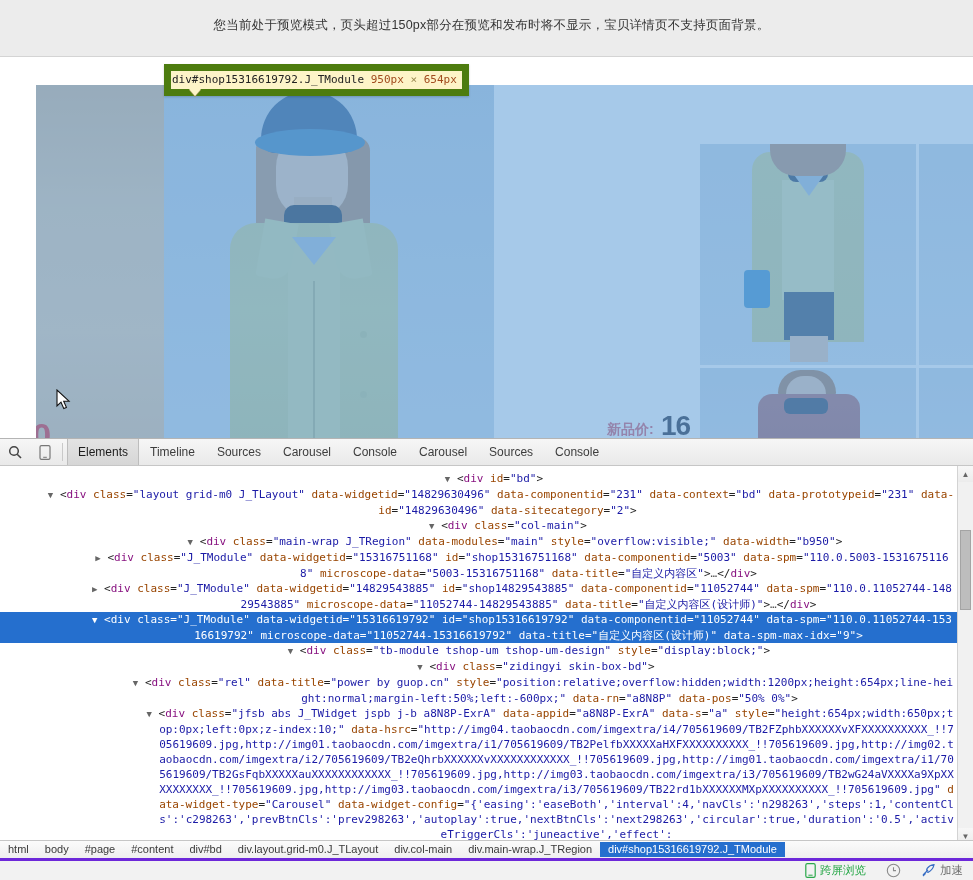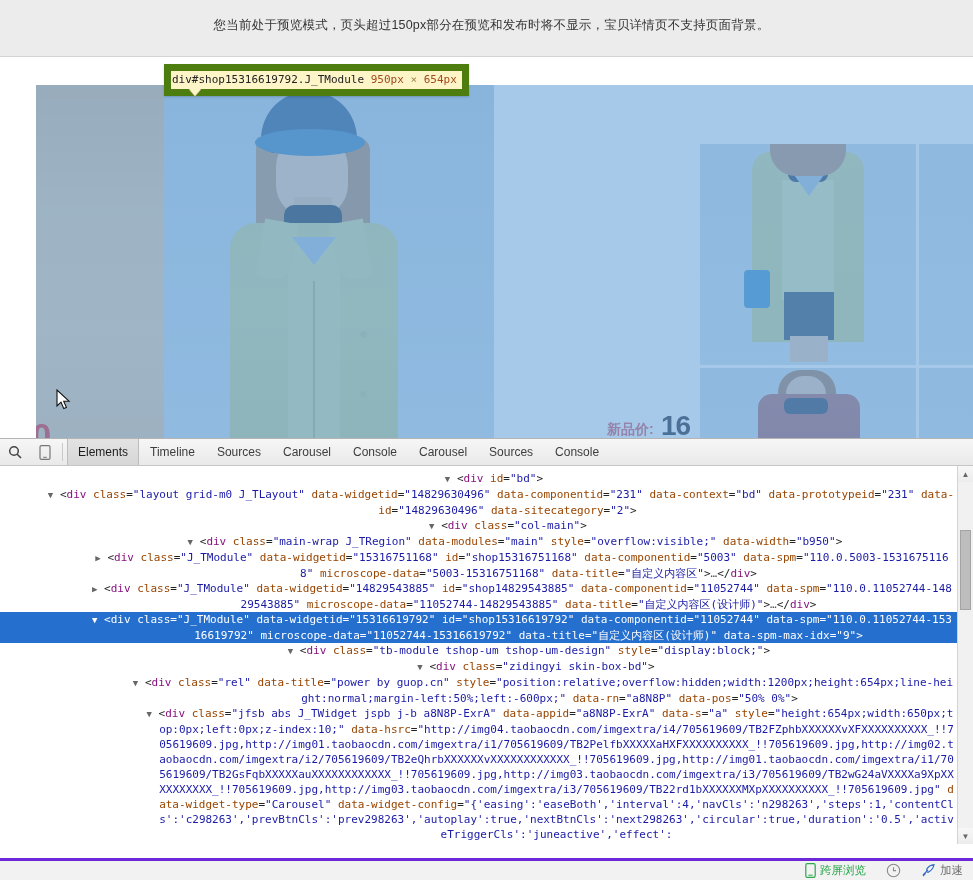--- a/index.html
+++ b/index.html
@@ -582,20 +582,31 @@
         <div class="dom-line" style="padding-left: 144px; text-indent: -10px;"><span class="tw">▼</span><span class="punct">&lt;</span><span class="tag">div</span><span class="attr"> class</span><span class="punct">=</span><span class="val">"rel"</span><span class="attr"> data-title</span><span class="punct">=</span><span class="val">"power by guop.cn"</span><span class="attr"> style</span><span class="punct">=</span><span class="val">"position:relative;overflow:hidden;width:1200px;height:654px;line-height:normal;margin-left:50%;left:-600px;"</span><span class="attr"> data-rn</span><span class="punct">=</span><span class="val">"a8N8P"</span><span class="attr"> data-pos</span><span class="punct">=</span><span class="val">"50% 0%"</span><span class="punct">&gt;</span></div>
         <div class="dom-line" style="padding-left: 158px; text-indent: -10px;"><span class="tw">▼</span><span class="punct">&lt;</span><span class="tag">div</span><span class="attr"> class</span><span class="punct">=</span><span class="val">"jfsb abs J_TWidget jspb j-b a8N8P-ExrA"</span><span class="attr"> data-appid</span><span class="punct">=</span><span class="val">"a8N8P-ExrA"</span><span class="attr"> data-s</span><span class="punct">=</span><span class="val">"a"</span><span class="attr"> style</span><span class="punct">=</span><span class="val">"height:654px;width:650px;top:0px;left:0px;z-index:10;"</span><span class="attr"> data-hsrc</span><span class="punct">=</span><span class="val">"http://img04.taobaocdn.com/imgextra/i4/705619609/TB2FZphbXXXXXXvXFXXXXXXXXXX_!!705619609.jpg,http://img01.taobaocdn.com/imgextra/i1/705619609/TB2PelfbXXXXXaHXFXXXXXXXXXX_!!705619609.jpg,http://img02.taobaocdn.com/imgextra/i2/705619609/TB2eQhrbXXXXXXvXXXXXXXXXXXX_!!705619609.jpg,http://img01.taobaocdn.com/imgextra/i1/705619609/TB2GsFqbXXXXXauXXXXXXXXXXXX_!!705619609.jpg,http://img03.taobaocdn.com/imgextra/i3/705619609/TB2wG24aVXXXXa9XpXXXXXXXXXX_!!705619609.jpg,http://img03.taobaocdn.com/imgextra/i3/705619609/TB22rd1bXXXXXXMXpXXXXXXXXXX_!!705619609.jpg"</span><span class="attr"> data-widget-type</span><span class="punct">=</span><span class="val">"Carousel"</span><span class="attr"> data-widget-config</span><span class="punct">=</span><span class="val">"{'easing':'easeBoth','interval':4,'navCls':'n298263','steps':1,'contentCls':'c298263','prevBtnCls':'prev298263','autoplay':true,'nextBtnCls':'next298263','circular':true,'duration':'0.5','activeTriggerCls':'juneactive','effect':</span></div>
       </div>
 
     <div class="dt-scrollbar">
       <div class="sb-arrow sb-up">▲</div>
       <div class="sb-thumb"></div>
       <div class="sb-arrow sb-down">▼</div>
     </div>
 
+    <div class="dt-breadcrumb" id="dt-breadcrumb">
+        <div class="crumb">html</div>
+        <div class="crumb">body</div>
+        <div class="crumb">#page</div>
+        <div class="crumb">#content</div>
+        <div class="crumb">div#bd</div>
+        <div class="crumb">div.layout.grid-m0.J_TLayout</div>
+        <div class="crumb">div.col-main</div>
+        <div class="crumb">div.main-wrap.J_TRegion</div>
+        <div class="crumb active">div#shop15316619792.J_TModule</div>
+      </div>
 
     <div class="browser-bar" id="browser-bar">
         <div class="bb-item green">
           <span style="display: inline-flex;">
             <svg width="11" height="15" viewBox="0 0 11 15">
               <rect x="0.8" y="0.7" width="9.4" height="13.6" rx="1.6" fill="none" stroke="#2aa84a" stroke-width="1.2"></rect>
               <line x1="3.4" y1="12.2" x2="7.6" y2="12.2" stroke="#2aa84a" stroke-width="1"></line>
             </svg>
           </span>
           <span>跨屏浏览</span>

